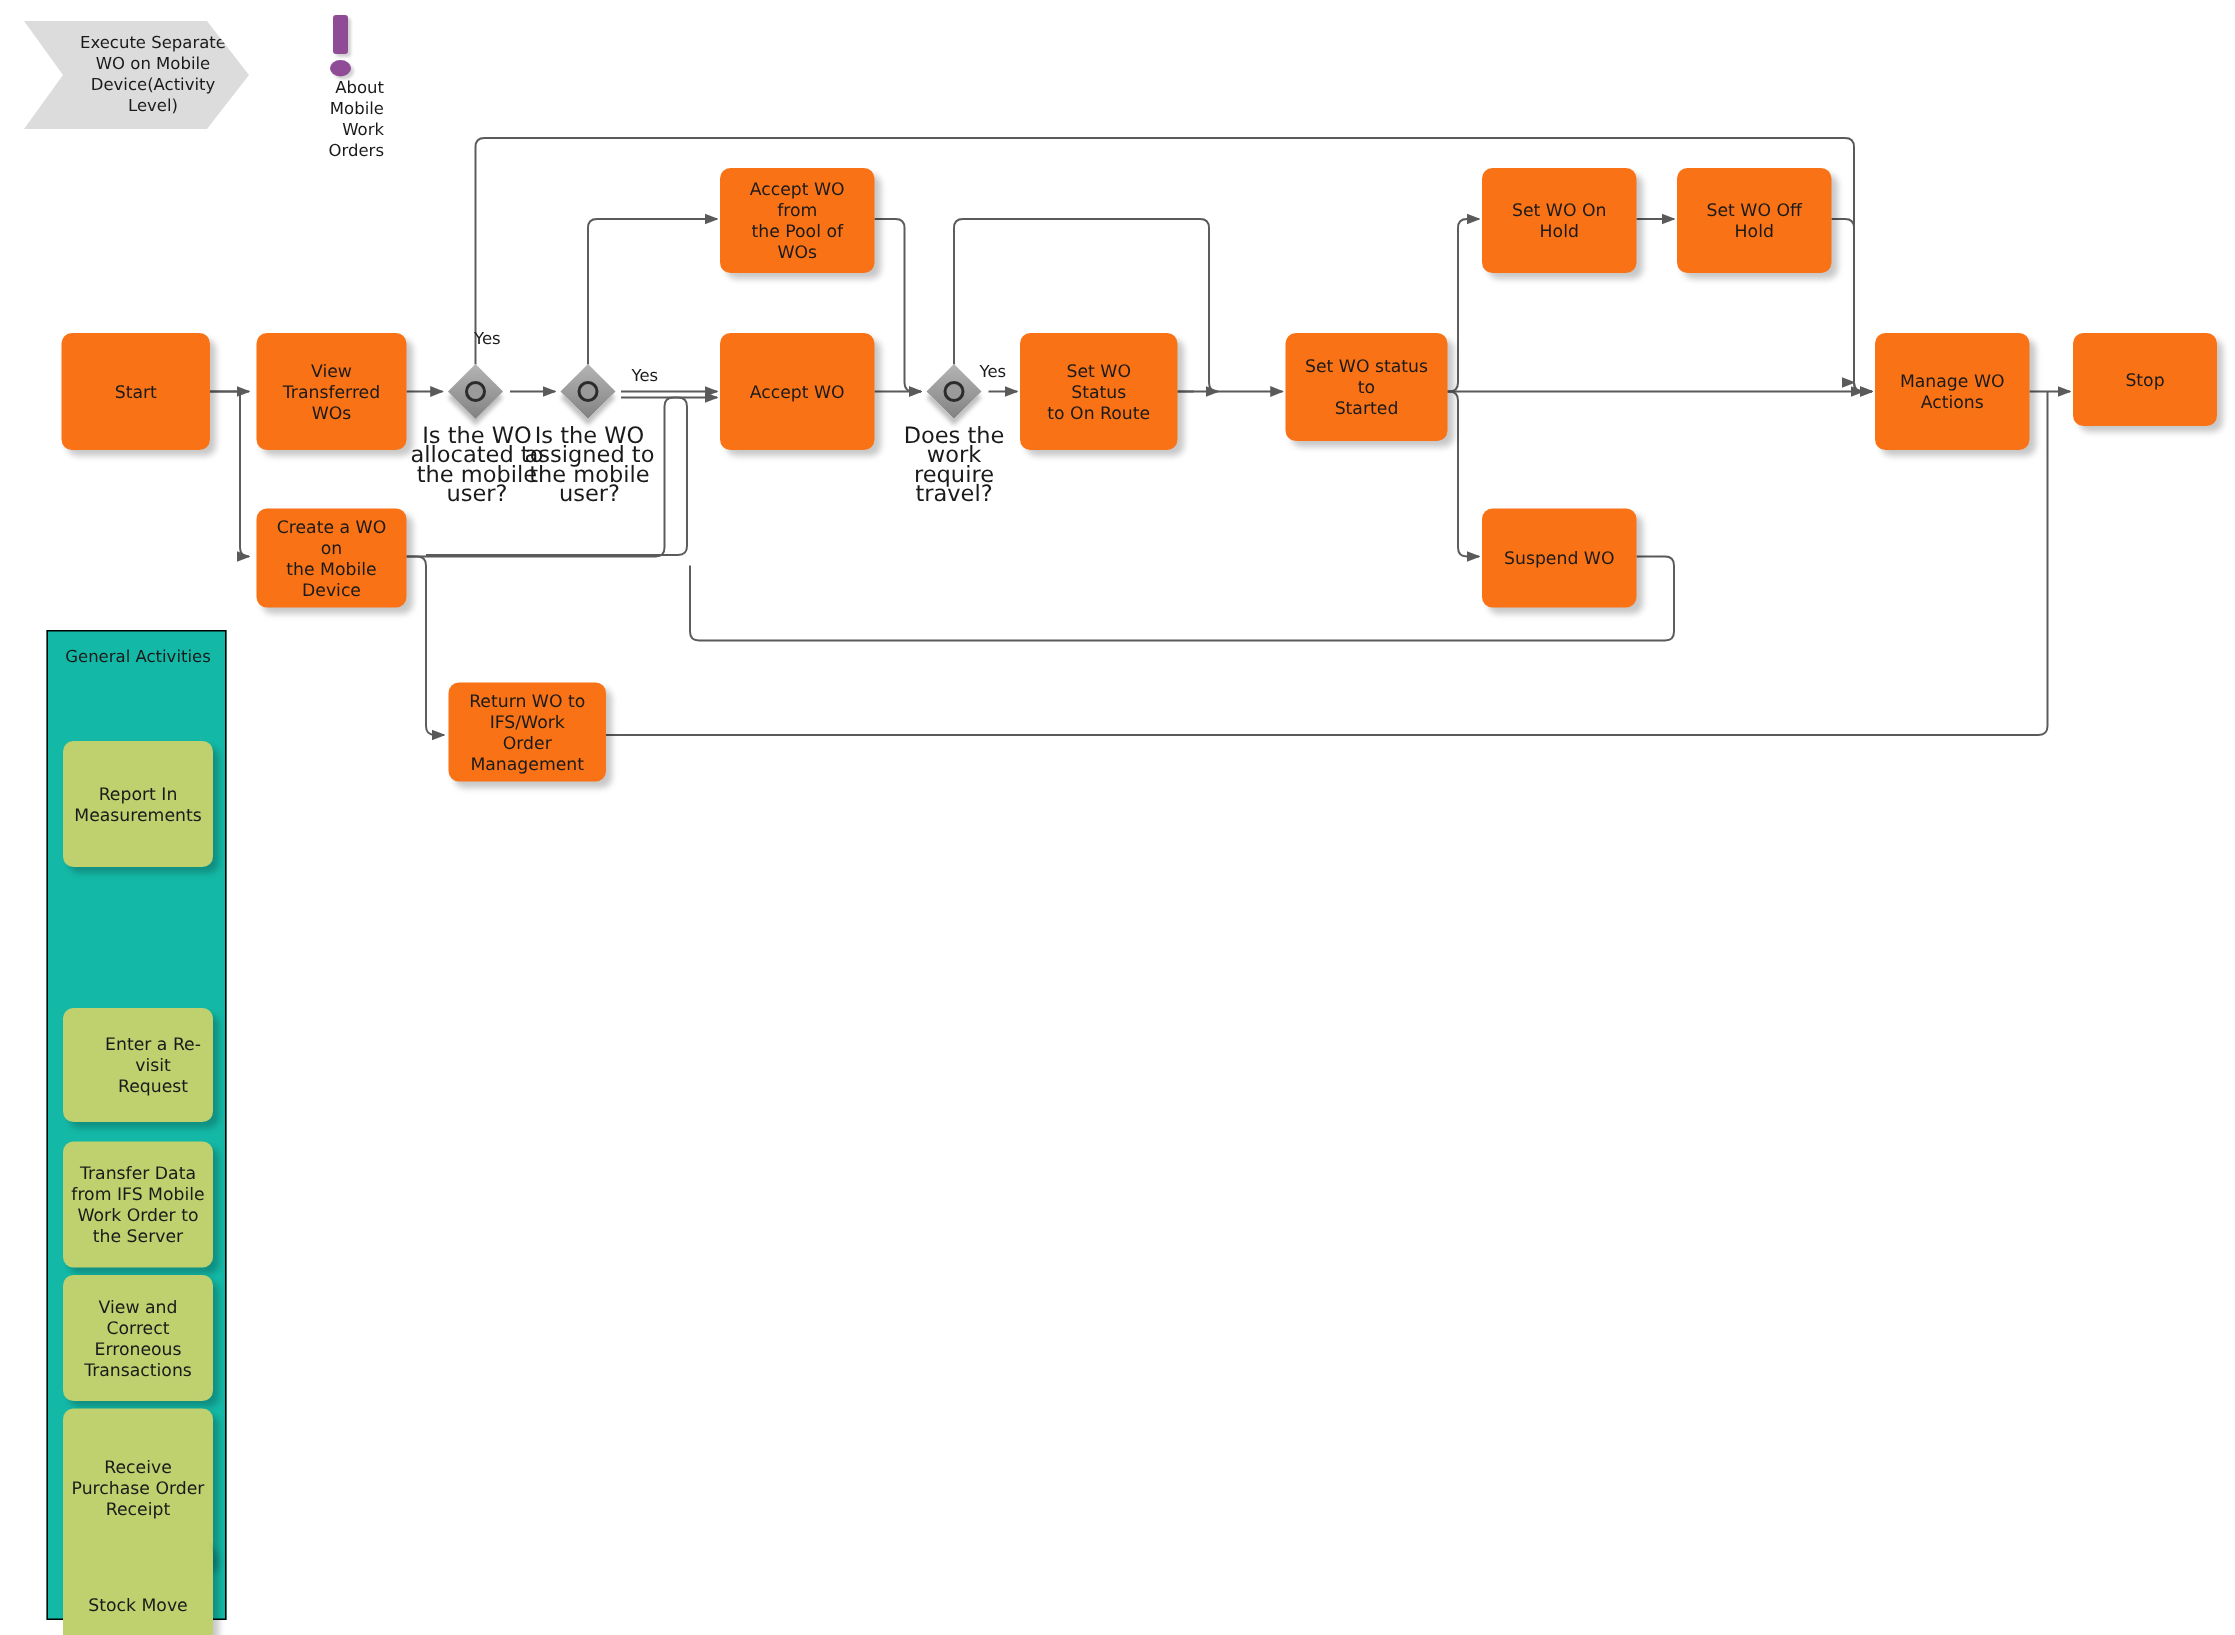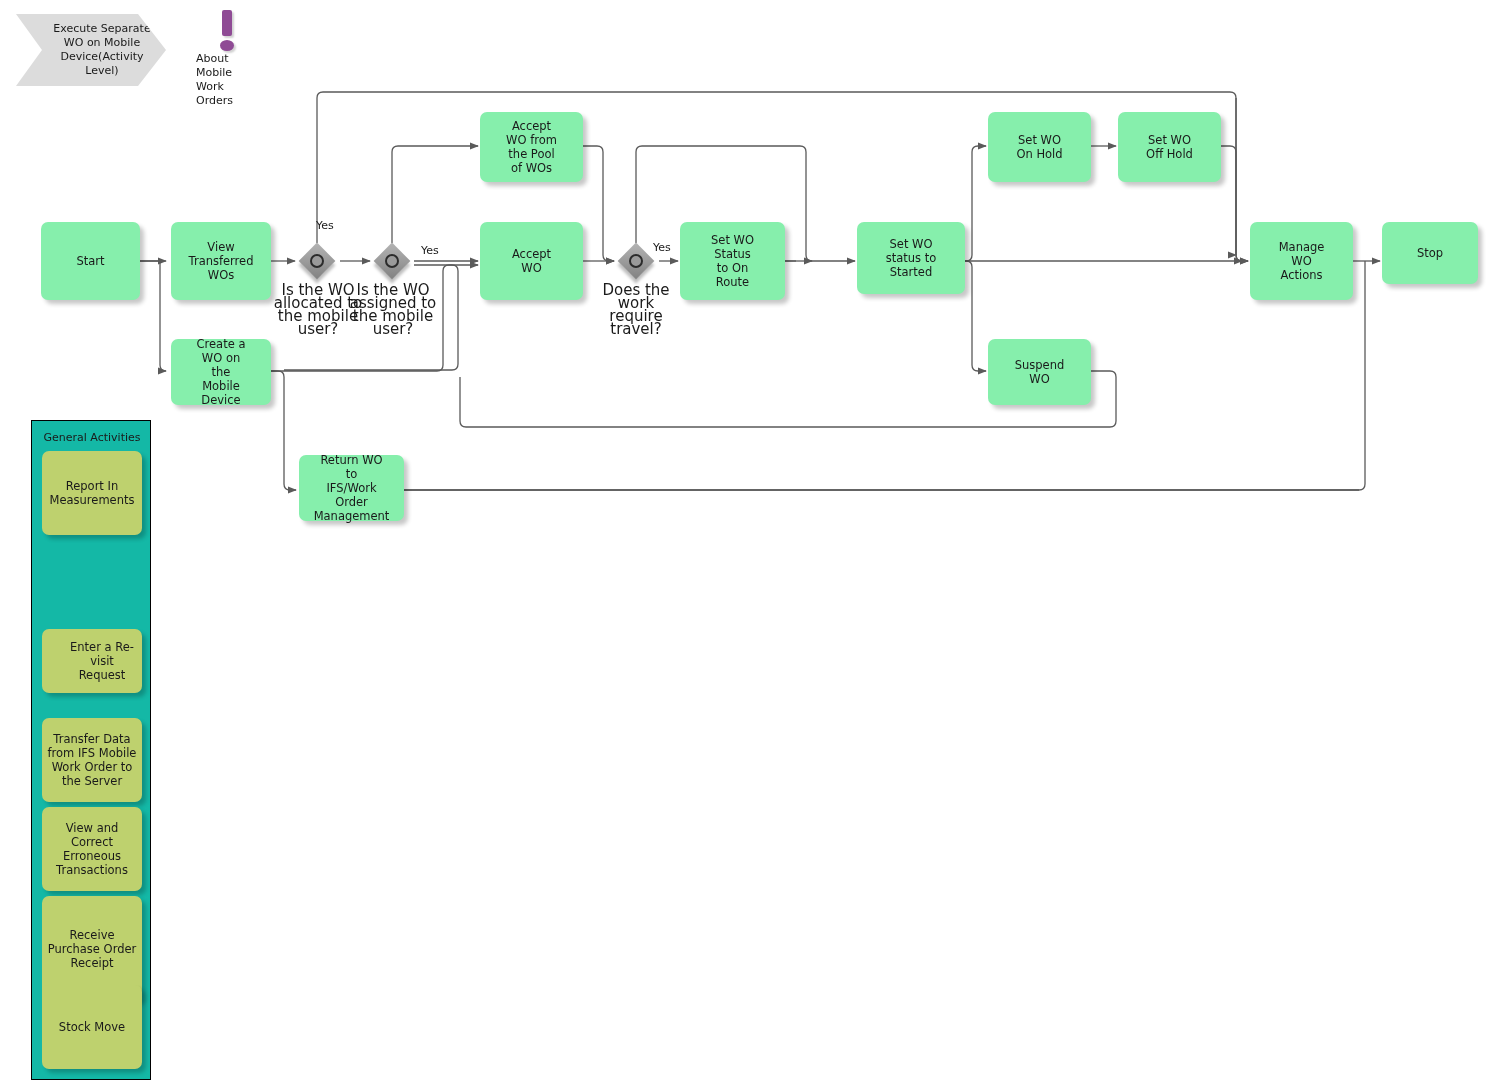--- a/index.html
+++ b/index.html
@@ -30,28 +30,28 @@
   .info .bar{
     position:absolute;left:26px;top:2px;width:10px;height:26px;
     background:#8f4b95;border-radius:2px;
     box-shadow:2px 2px 2px rgba(0,0,0,.18);
   }
   .info .dot{
     position:absolute;left:24px;top:32px;width:14px;height:11px;
     background:#8f4b95;border-radius:50%;
     box-shadow:2px 2px 2px rgba(0,0,0,.18);
   }
-  .info .lbl{font-size:11px;line-height:14px;text-align:left;white-space:pre-line;}
+  .info .lbl{font-size:11px;line-height:14px;text-align:right;white-space:pre-line;}
 
   
   .node{
-    position:absolute;background:#86efac;border-radius:7px;
+    position:absolute;background:#f97316;border-radius:7px;
     box-shadow:4px 4px 4px rgba(0,0,0,.22);
     display:flex;align-items:center;justify-content:center;
-    box-sizing:border-box;padding:3px 22px;
+    box-sizing:border-box;padding:3px 12px;
   }
   .node span{
     font-size:11.5px;line-height:14px;text-align:center;color:#1a1a1a;
     white-space:pre-line;
   }
 
   
   .gw{position:absolute;width:36px;height:36px;}
   .gw .dia{
     position:absolute;left:0;top:0;width:26px;height:26px;margin:5px;
@@ -79,20 +79,21 @@
   }
   .panel .ptitle{
     position:absolute;left:0;top:10px;width:120px;text-align:center;
     font-size:11px;color:#1a1a1a;
   }
   .panel .pnode{
     position:absolute;left:10px;width:100px;background:#bed16e;border-radius:7px;
     box-shadow:4px 4px 4px rgba(0,0,0,.22);
     display:flex;align-items:center;justify-content:center;box-sizing:border-box;
     padding:2px 4px;
+    margin-top:43px;
   }
   .panel .pnode span{
     font-size:11.5px;line-height:14px;text-align:center;white-space:pre-line;color:#1a1a1a;
   }
 </style>
 </head>
 <body>
 
 <div id="canvas">
 
@@ -266,21 +267,21 @@
 travel?</div>
   <div class="yes" style="left:653px;top:241px;">Yes</div>
 
   <div class="panel">
     <div class="ptitle">General Activities</div>
 
     <div class="pnode" style="top:30px;height:84px;">
       <span>Report In
 Measurements</span>
     </div>
-    <div class="pnode" style="top:208px;height:64px;padding-left:24px;">
+    <div class="pnode" style="top:208px;height:76px;padding-left:24px;">
       <span>Enter a Re-visit
 Request</span>
     </div>
     <div class="pnode" style="top:297px;height:84px;">
       <span>Transfer Data
 from IFS Mobile
 Work Order to
 the Server</span>
     </div>
     <div class="pnode" style="top:386px;height:84px;">

